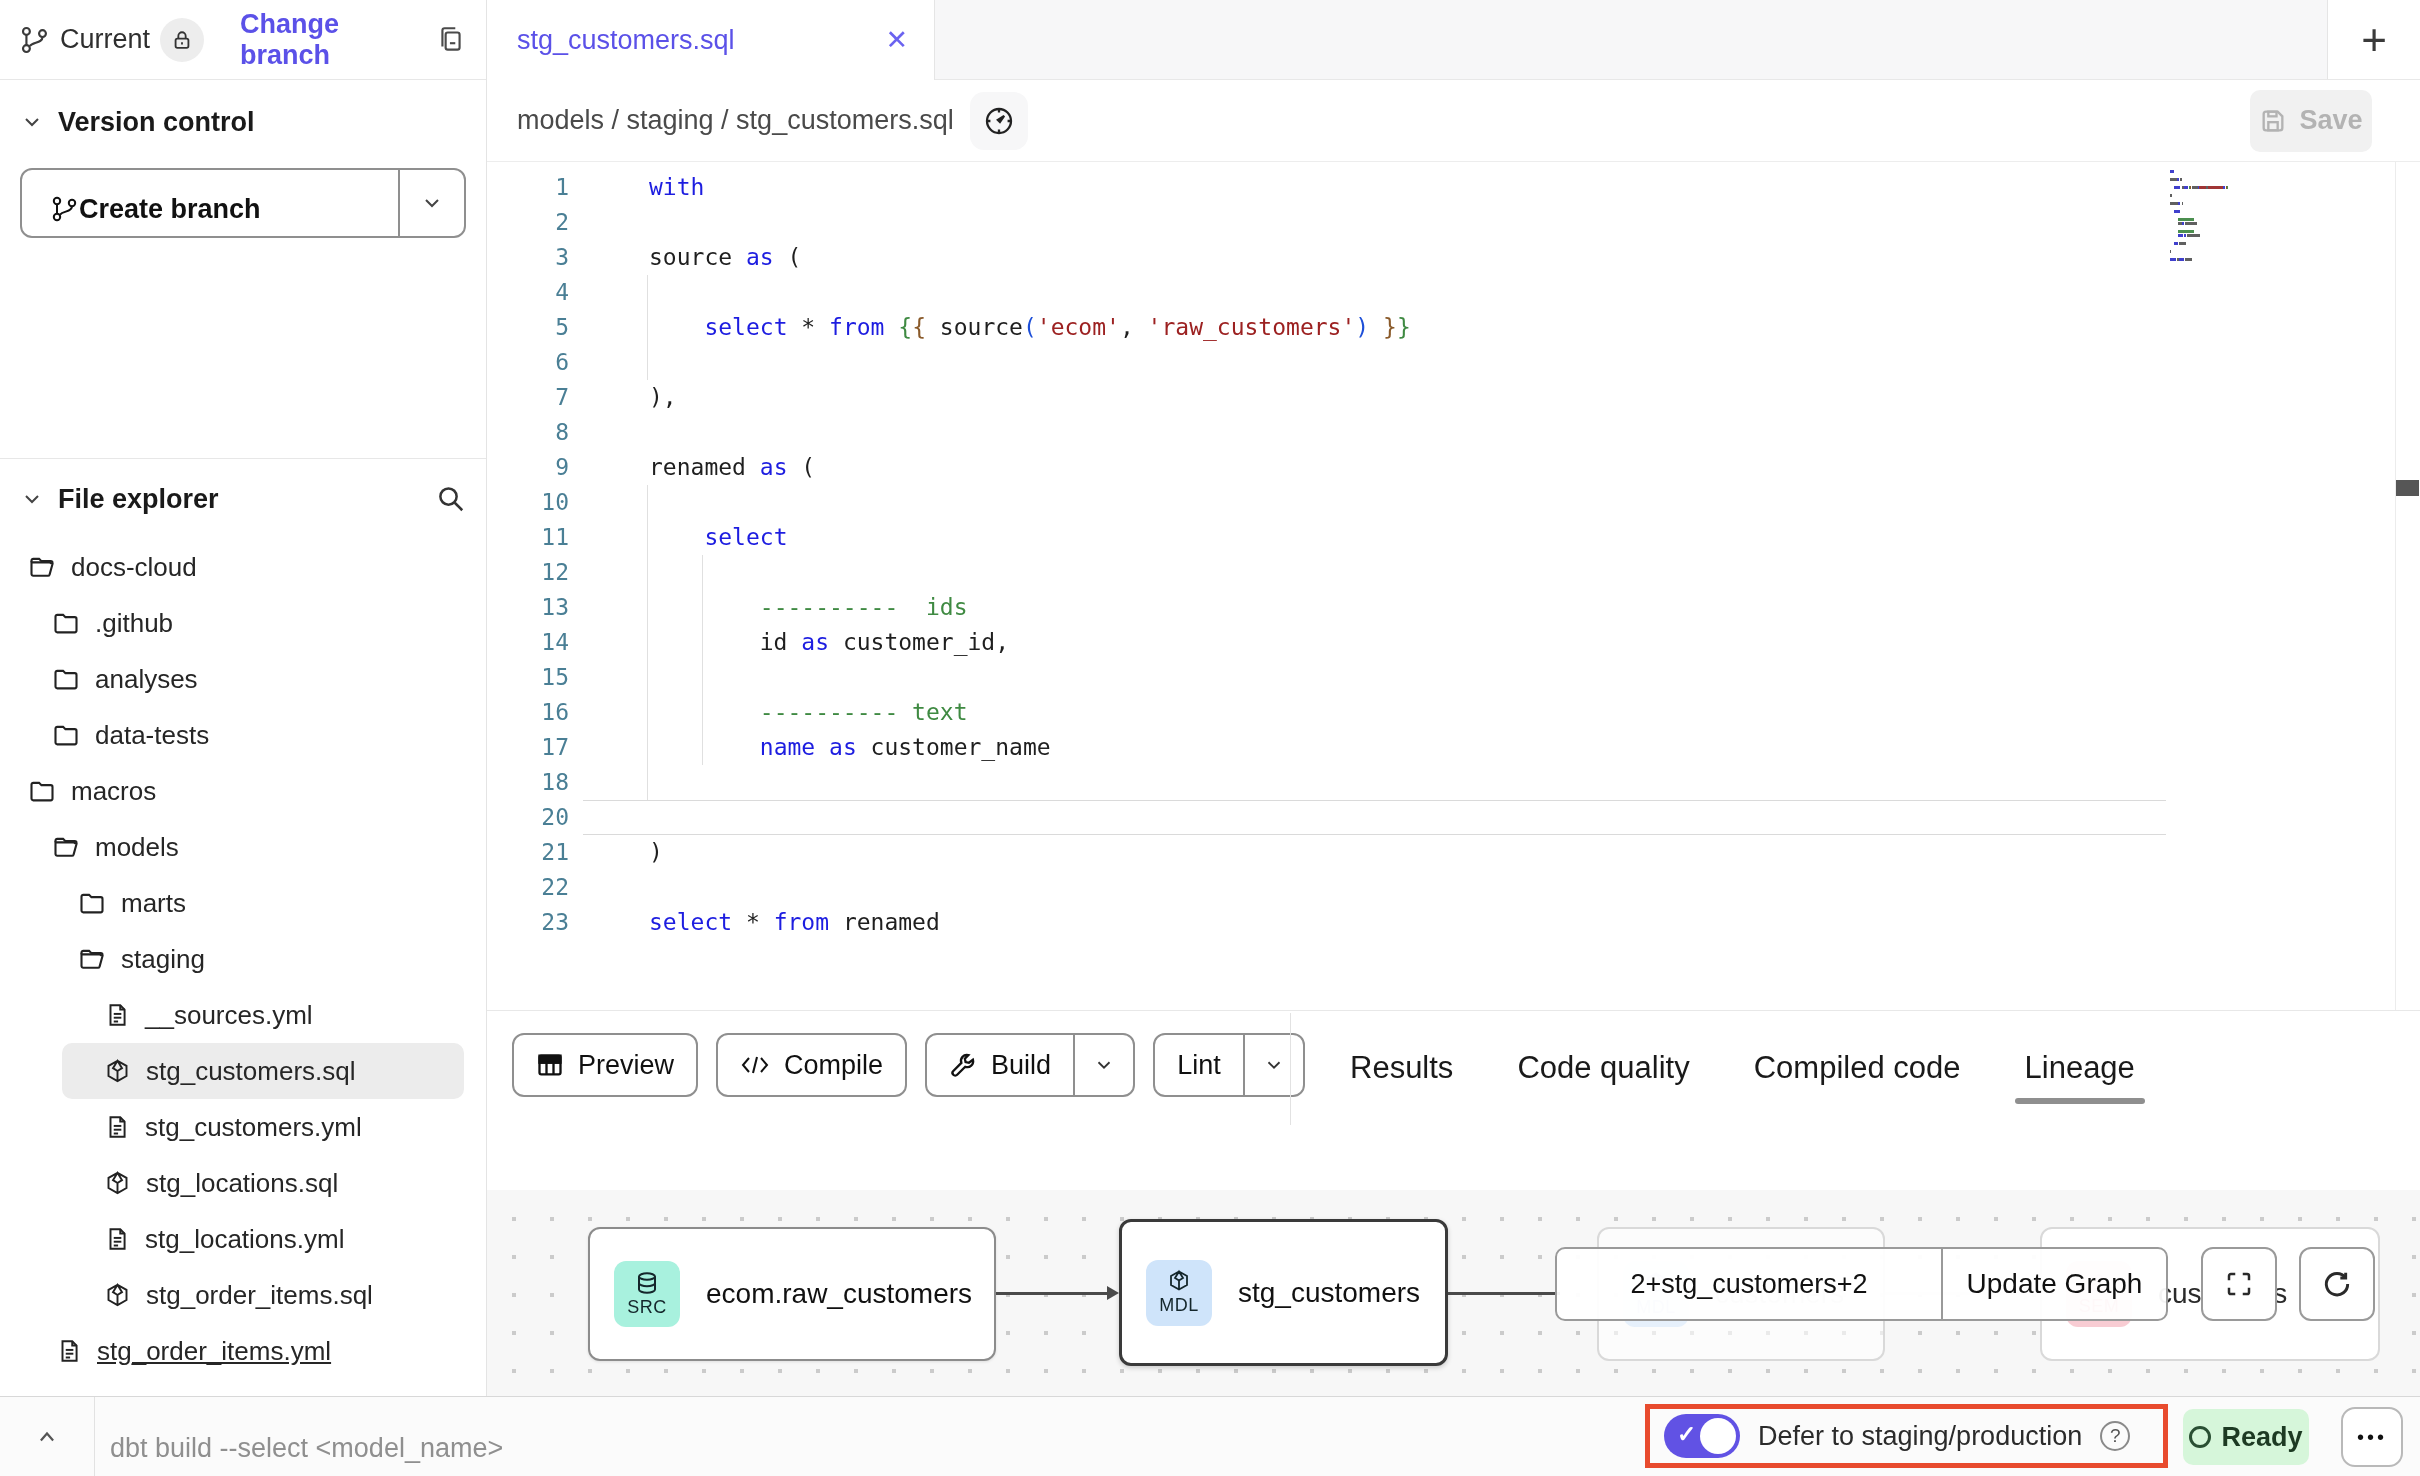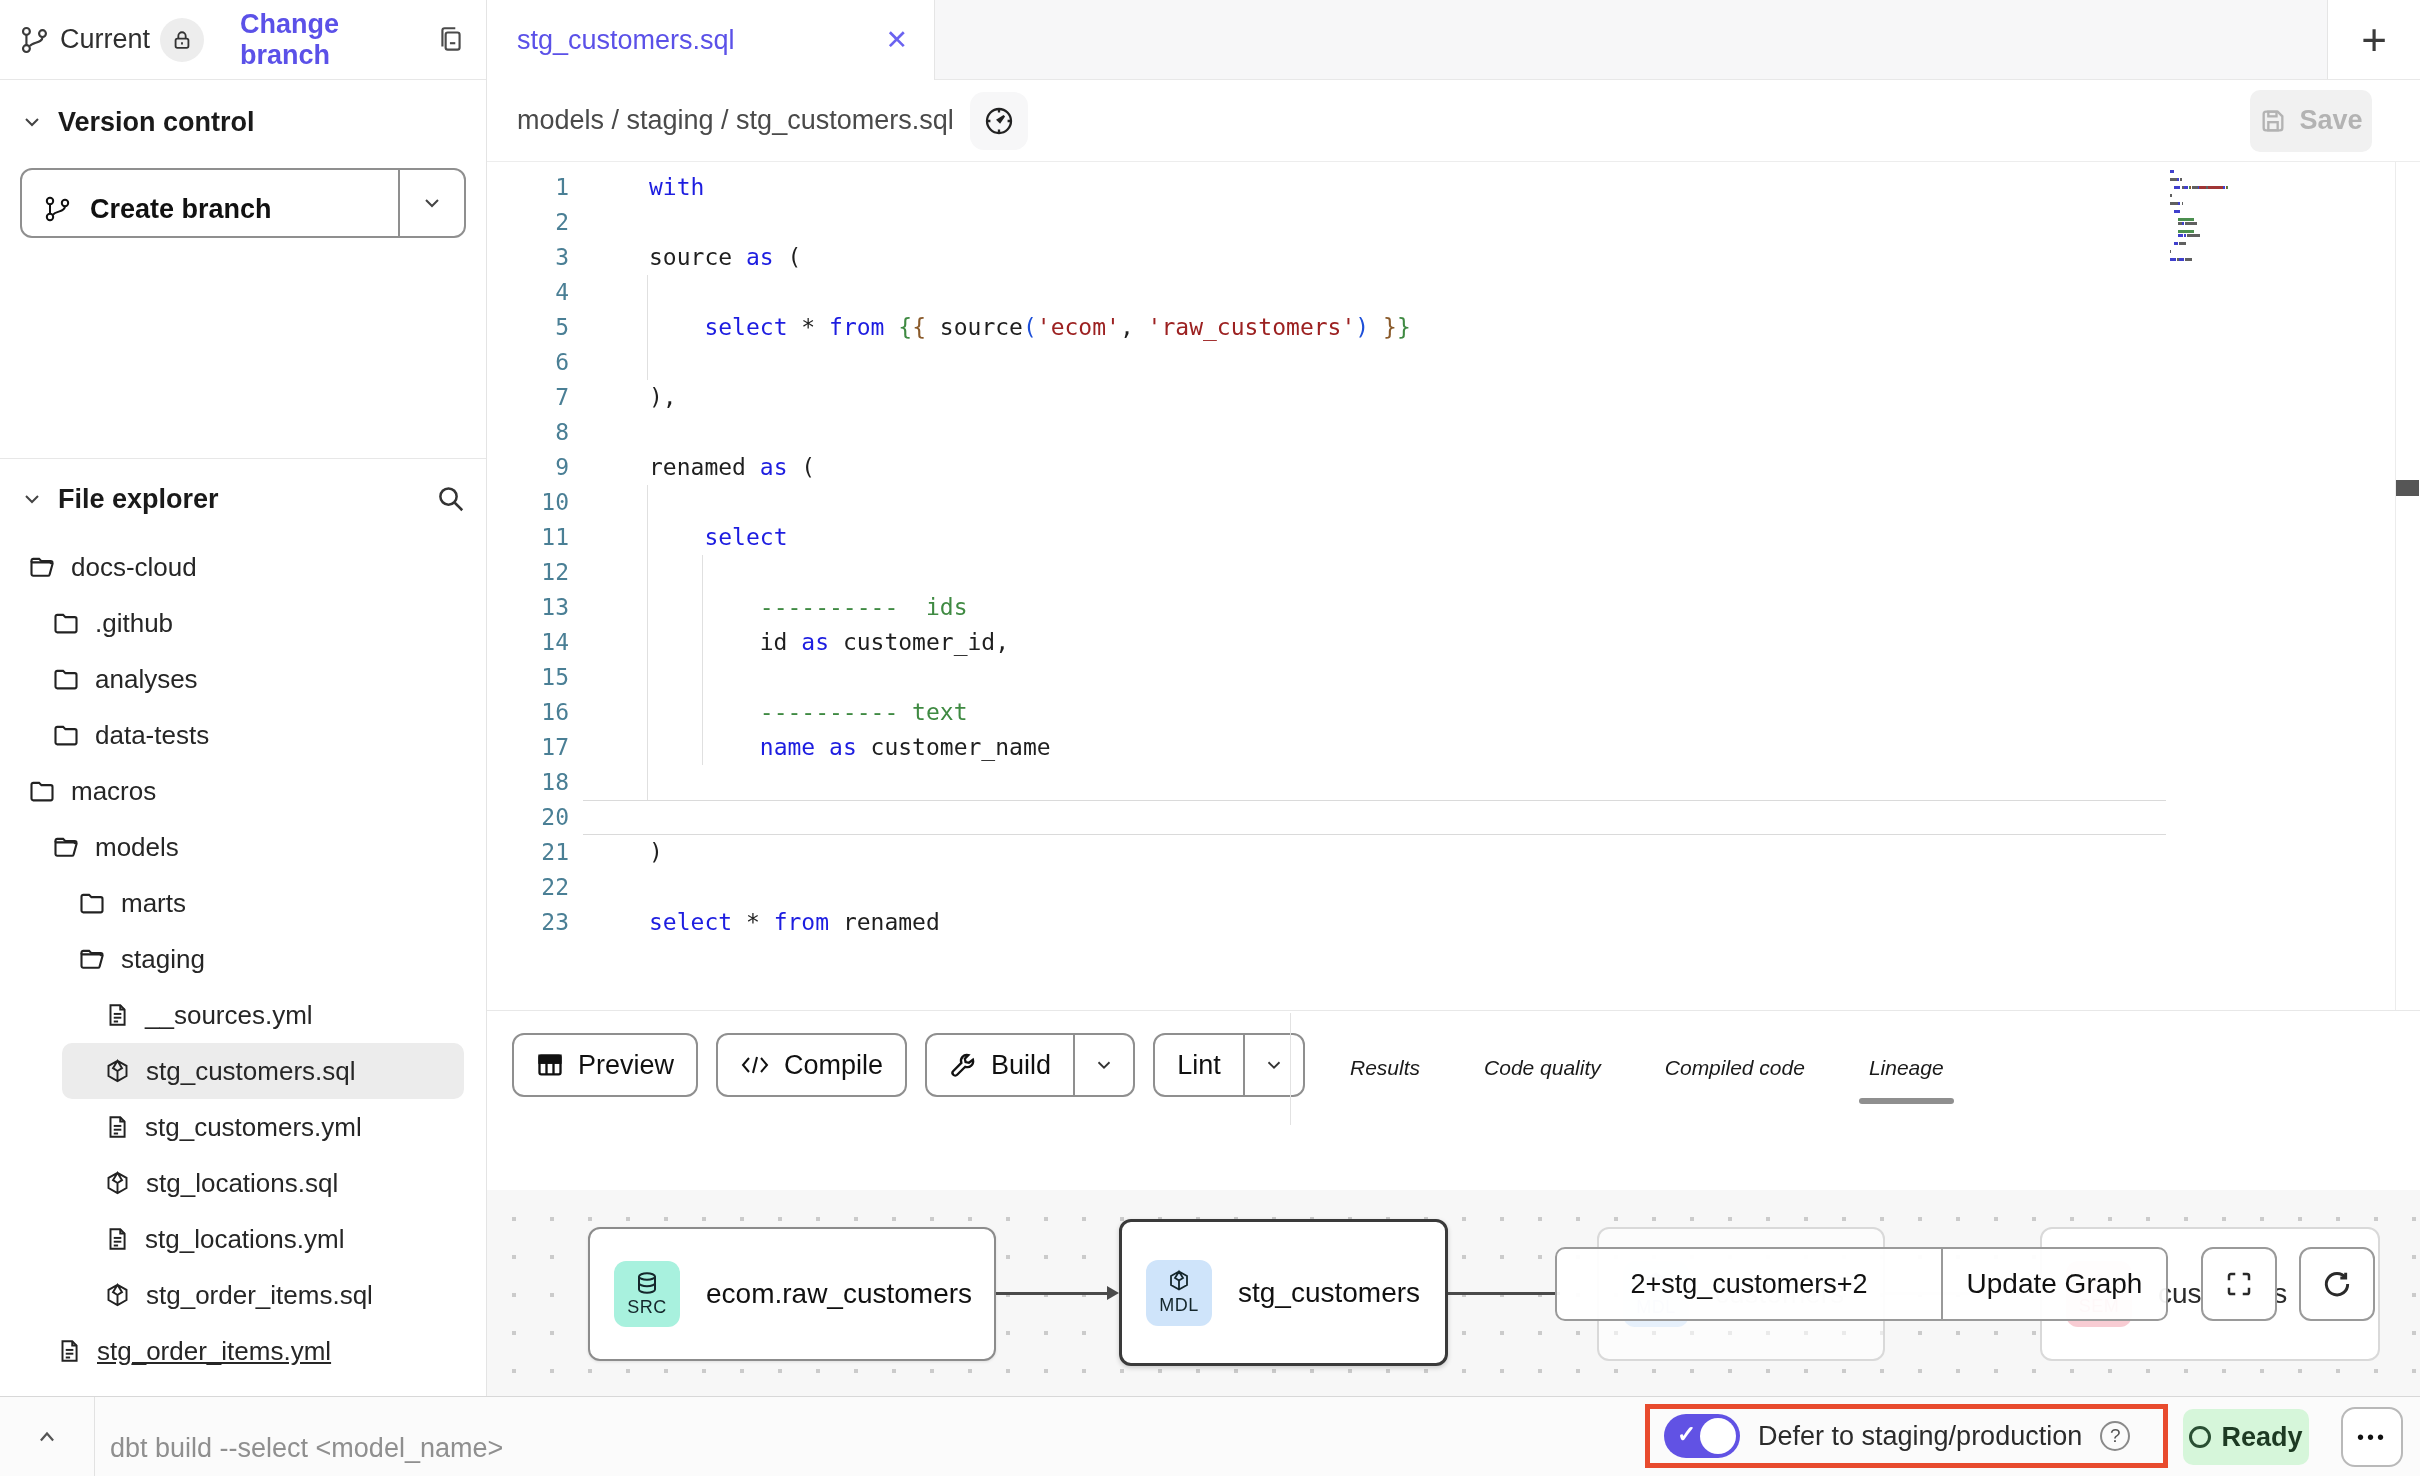--- a/index.html
+++ b/index.html
@@ -12,21 +12,21 @@
   .sb-header { height:80px; display:flex; align-items:center; padding:0 20px; border-bottom:1px solid #e7e7e7; }
   .sb-header .current { font-size:27px; color:#2f2f2f; margin-left:10px; }
   .lock-badge { width:44px; height:44px; border-radius:50%; background:#ededed; display:flex; align-items:center; justify-content:center; margin-left:10px; }
   .change-branch { font-size:27px; font-weight:700; color:#5b51e8; margin-left:36px; cursor:pointer; }
   .copy-btn { margin-left:auto; }
 
   .vc-section { padding:18px 20px 0 20px; }
   .sec-head { display:flex; align-items:center; gap:14px; height:48px; }
   .sec-title { font-size:27px; font-weight:700; color:#1a1a1a; }
   .create-branch { margin-top:22px; height:70px; border:2px solid #8f8f8f; border-radius:12px; display:flex; align-items:stretch; background:#fff; overflow:hidden; }
-  .cb-main { flex:1; display:flex; align-items:center; gap:18px; padding-left:22px; font-size:27px; font-weight:700; color:#111;margin-top:12px; }
+  .cb-main { flex:1; display:flex; align-items:center; padding-left:29px; font-size:27px; font-weight:700; color:#111;margin-top:12px; }
   .cb-chev { width:66px; border-left:2px solid #8f8f8f; display:flex; align-items:center; justify-content:center; }
 
   .fe-section { position:absolute; left:0; top:458px; width:100%; border-top:1px solid #e7e7e7; padding-top:14px; }
   .fe-head { display:flex; align-items:center; gap:14px; height:52px; padding:0 20px; }
   .fe-head .spacer { flex:1; }
   #file-list { margin-top:14px; }
   .file-row { display:flex; align-items:center; height:56px; font-size:26px; color:#262626; cursor:pointer; }
   .file-row .ficon { margin-right:15px; display:flex; }
   .file-row.selected { background:#ececec; border-radius:10px; margin-left:62px; margin-right:22px; }
 
@@ -62,21 +62,21 @@
   #scroll-thumb { position:absolute; right:1px; top:318px; width:23px; height:16px; background:#565656; }
 
   
   #panelbar { position:absolute; left:487px; top:1010px; width:1933px; height:180px; background:#fff; border-top:1px solid #e8e8e8; }
   .tool-btns { position:absolute; left:25px; top:22px; display:flex; gap:18px; }
   .tool-btn { height:64px; border:2px solid #8f8f8f; border-radius:12px; background:#fff; display:flex; align-items:stretch; overflow:hidden; cursor:pointer; }
   .tb-main { display:flex; align-items:center; gap:14px; padding:0 22px; font-size:27px; font-weight:500; color:#111; }
   .tb-chev { width:60px; border-left:2px solid #8f8f8f; display:flex; align-items:center; justify-content:center; }
   .tool-divider { position:absolute; left:803px; top:2px; height:112px; width:1px; background:#e2e2e2; }
   #panel-tabs { position:absolute; left:863px; top:0; height:113px; display:flex; gap:64px; }
-  .panel-tab { position:relative; display:flex; align-items:center; height:113px; font-size:21px; color:#1a1a1a; cursor:pointer;font-style:italic; }
+  .panel-tab { position:relative; display:flex; align-items:center; height:113px; font-size:31px; color:#1a1a1a; cursor:pointer; }
   .panel-tab.active::after { content:""; position:absolute; left:-10px; right:-10px; bottom:20px; height:6px; background:#8f8f8f; border-radius:3px; }
   .copilot-btn { position:absolute; right:50px; top:102px; height:66px; padding:0 20px 0 16px; border:2px solid #cfcfcf; border-radius:14px; background:#fff; display:flex; align-items:center; gap:12px; font-size:27px; font-weight:700; color:#111; cursor:pointer; }
 
   
   #lineage { position:absolute; left:487px; top:1190px; width:1933px; height:206px; background:#f7f7f7;
     background-image:radial-gradient(circle, #cbcbcb 2.2px, transparent 2.3px); background-size:38px 38px; background-position:8px 10px; overflow:hidden; }
   .lnode { position:absolute; background:#fff; border:2px solid #8c8c8c; border-radius:12px; display:flex; align-items:center; padding-left:24px; gap:26px; box-shadow:0 1px 3px rgba(0,0,0,0.10); }
   .lnode .nlabel { font-size:28px; color:#111; }
   .nbadge { width:66px; height:66px; border-radius:12px; display:flex; flex-direction:column; align-items:center; justify-content:center; gap:2px; flex:none; }
   .nbadge .btxt { font-size:18px; font-weight:500; color:#14262b; letter-spacing:0.5px; }

